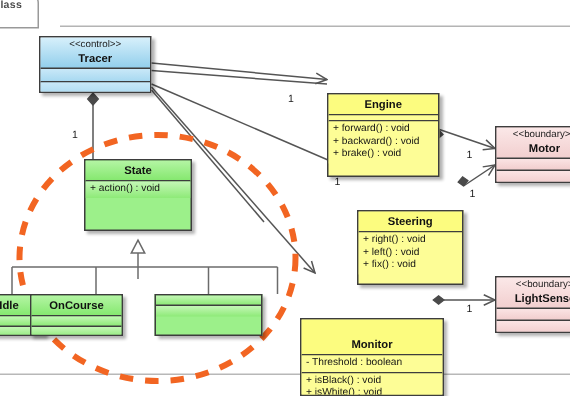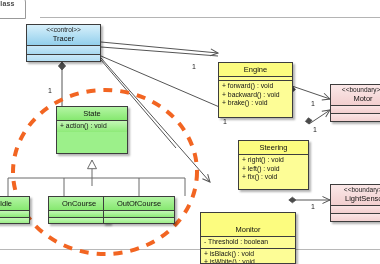--- a/index.html
+++ b/index.html
@@ -50,21 +50,21 @@
     text-align:center;
     padding:1px 3px 2px 3px;
     border-bottom:1px solid #3d3d3d;
   }
   .cls .stereo{
     display:block;font-size:6.5px;line-height:8px;
     color:#1c1c1c;white-space:nowrap;
   }
   .cls .cname{
     display:block;font-size:7.5px;line-height:9px;
-    font-weight:normal;color:#111111;white-space:nowrap;
+    font-weight:bold;color:#111111;white-space:nowrap;
   }
   .cls .cmp{
     box-sizing:border-box;
     border-bottom:1px solid #3d3d3d;
     padding:1px 3px;
   }
   .cls .cmp:last-child{border-bottom:none;}
   .cls .feat{
     font-size:6.8px;line-height:8.6px;color:#141414;
     white-space:nowrap;
@@ -194,32 +194,29 @@
   </div>
 
   <div class="cls green" style="left:-18px;top:196px;width:48px;height:28px;">
     <div class="name-cmp" style="padding-top:2px;">
       <span class="cname">Idle</span>
     </div>
     <div class="cmp" style="height:7px;"></div>
     <div class="cmp" style="height:7px;"></div>
   </div>
 
-  <div class="cls green" style="left:48px;top:196px;width:62px;height:28px;">
+  <div class="cls green" style="left:20px;top:196px;width:62px;height:28px;">
     <div class="name-cmp" style="padding-top:2px;">
       <span class="cname">OnCourse</span>
     </div>
     <div class="cmp" style="height:7px;"></div>
     <div class="cmp" style="height:7px;"></div>
   </div>
 
   <div class="cls green" style="left:103px;top:196px;width:72px;height:28px;">
-    <div class="name-cmp" style="padding-top:2px;">
-      <span class="cname">OutOfCourse</span>
-    </div>
     <div class="cmp" style="height:7px;"></div>
     <div class="cmp" style="height:7px;"></div>
   </div>
 
   <div class="cls yellow" style="left:218px;top:30px;width:75px;height:56px;">
     <div class="name-cmp" style="padding-top:2px;">
       <span class="cname">Engine</span>
     </div>
     <div class="cmp" style="height:4px;"></div>
     <div class="cmp">

